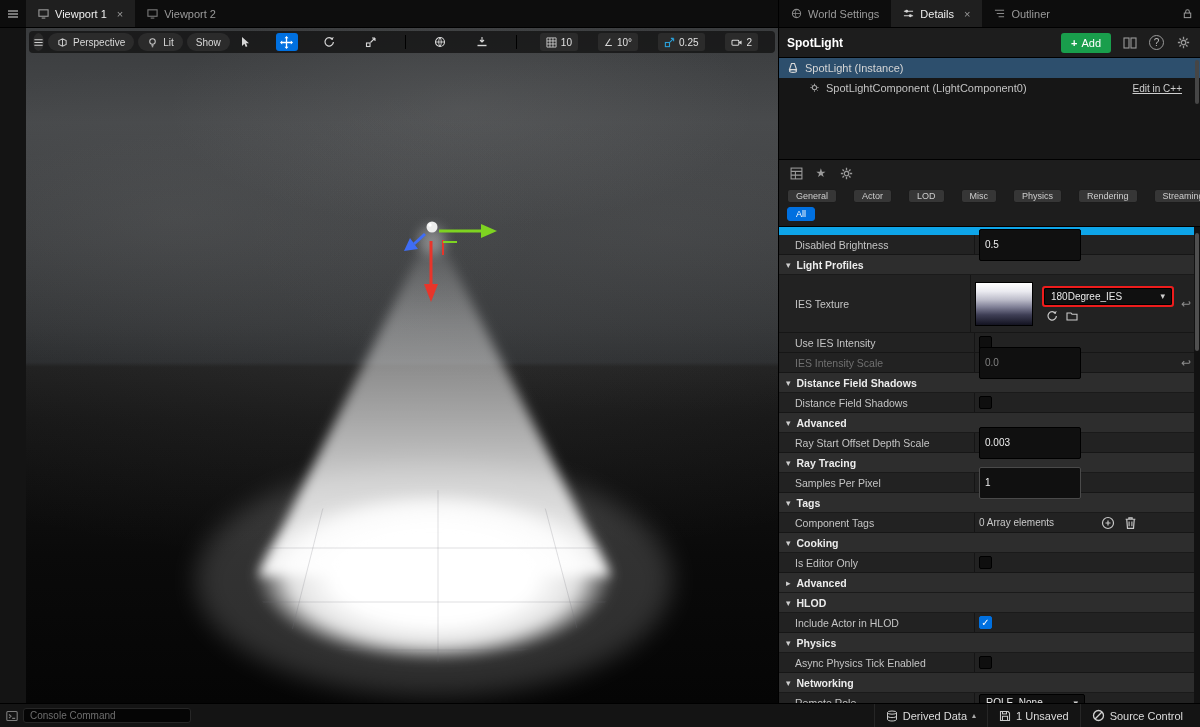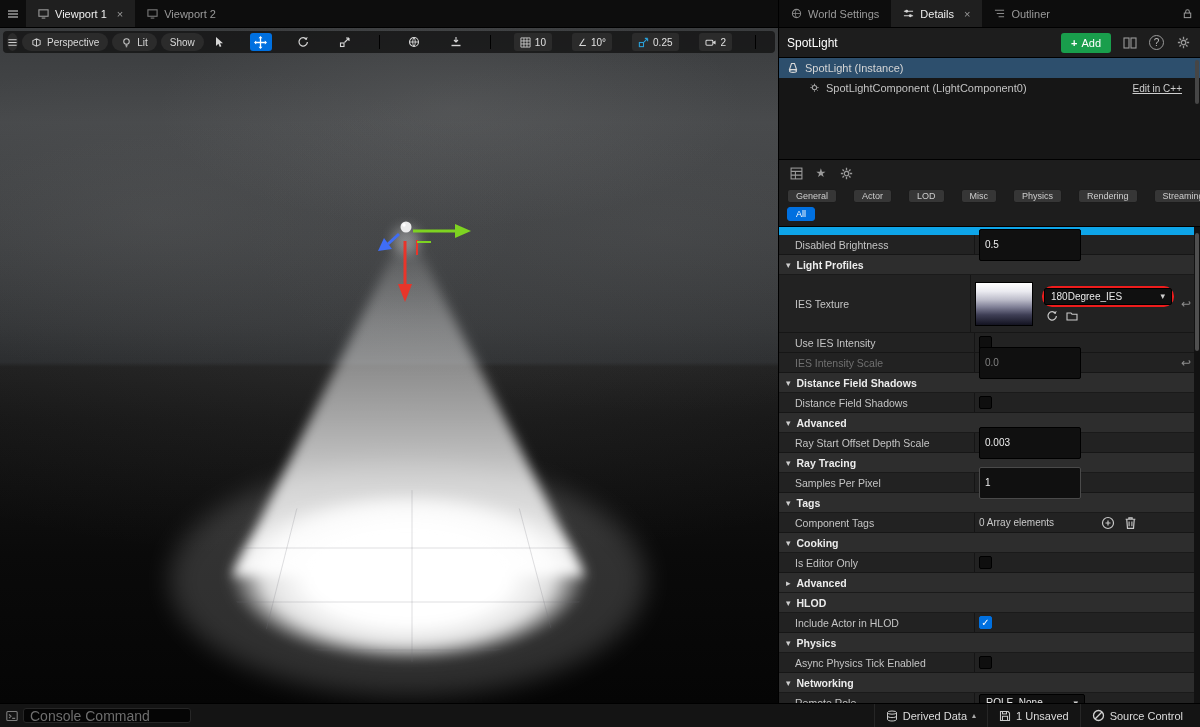--- a/index.html
+++ b/index.html
@@ -16,40 +16,41 @@
 
   
   .viewport-pane { width:778px; display:flex; flex-direction:column; background:#141414; }
   .scene { flex:1; position:relative; overflow:hidden;
     background:
       radial-gradient(ellipse 420px 170px at 58% 12%, rgba(150,150,150,0.16), transparent 70%),
       radial-gradient(ellipse 520px 220px at 20% 28%, rgba(130,130,130,0.14), transparent 70%),
       radial-gradient(ellipse 600px 260px at 85% 30%, rgba(120,120,120,0.12), transparent 70%),
       radial-gradient(ellipse 900px 300px at 50% 46%, rgba(160,160,160,0.10), transparent 75%),
       linear-gradient(to bottom,#3a3c3e 0%,#46484a 14%,#3a3c3e 32%,#2f3133 44%,#27292b 49.5%,#1c1c1c 50.2%,#141414 58%,#0a0a0a 78%,#050505 100%);
+    margin-left: 26px;
   }
   .scene-svg { position:absolute; left:0; top:0; }
 
   .vp-toolbar { position:absolute; left:3px; right:3px; top:3px; height:22px; z-index:5;
     display:flex; align-items:center; gap:4px; padding:0 4px;
     background:rgba(18,18,18,0.78); border-radius:4px; }
   .vbtn { height:18px; display:flex; align-items:center; gap:5px; padding:0 9px;
     background:#2b2b2b; border-radius:9px; color:#d9d9d9; font-size:10px; }
   .vbtn.round { width:20px; padding:0; justify-content:center; border-radius:50%; }
   .tools { margin-left:auto; display:flex; align-items:center; gap:20px; }
   .tool { width:22px; height:18px; display:flex; align-items:center; justify-content:center; border-radius:3px; }
   .tool.selected { background:#0070e0; }
   .vsep { width:1px; height:14px; background:#000; margin:0 3px; }
   .snap { display:flex; align-items:center; gap:4px; height:18px; padding:0 6px;
     background:#2b2b2b; border-radius:3px; font-size:10px; color:#e0e0e0; }
 
   
   .details-pane { width:422px; display:flex; flex-direction:column; background:#1d1d1d; border-left:1px solid #000; }
   .dp-header { height:30px; display:flex; align-items:center; gap:8px; padding:0 8px; background:#1d1d1d; border-bottom:1px solid #000; }
-  .dp-title { font-weight:normal; color:#ffffff; font-size:12px; }
+  .dp-title { font-weight:bold; color:#ffffff; font-size:12px; }
   .dp-right { margin-left:auto; display:flex; align-items:center; gap:10px; }
   .add-btn { height:20px; display:flex; align-items:center; gap:4px; padding:0 10px;
     background:#199e4c; border-radius:3px; color:#fff; font-size:11px; }
   .add-btn .plus { font-weight:bold; }
   .icon-btn { display:flex; align-items:center; justify-content:center; width:18px; height:18px; }
   .help-circle { width:15px; height:15px; border:1px solid #9a9a9a; border-radius:50%;
     display:flex; align-items:center; justify-content:center; color:#bbb; font-size:10px; }
 
   .comp-box { height:102px; background:#161616; border-bottom:1px solid #000; position:relative; overflow:hidden; }
   .comp-row { height:20px; display:flex; align-items:center; gap:6px; padding:0 8px; color:#d6d6d6; font-size:11px; }
@@ -90,33 +91,33 @@
   .checkbox.checked .chk { display:block; }
   .reset { position:absolute; right:9px; top:50%; transform:translateY(-50%); color:#8d8d8d; font-size:12px; }
   .dropdown { display:flex; align-items:center; justify-content:space-between; gap:4px;
     background:#101010; border:1px solid #000; border-radius:2px; height:17px; padding:0 6px;
     color:#e8e8e8; font-size:10px; }
   .dd-caret { color:#cfcfcf; font-size:9px; }
   .ies-value { align-items:center; }
   .ies-thumb { width:58px; height:44px; border:1px solid #000;
     background:linear-gradient(to bottom,#ffffff 0%,#eaeaf0 20%,#bcbcca 40%,#7d7d94 58%,#3e3e55 76%,#131320 100%); }
   .ies-col { display:flex; flex-direction:column; gap:3px; margin-left:4px; }
-  .red-annot { border:2px solid #ee1c1c; border-radius:10px; }
+  .red-annot { border:2px solid #ee1c1c; border-radius:3px; }
   .ies-dd { width:128px; }
   .ies-btns { display:flex; gap:8px; padding-left:4px; }
   .tags-value { color:#c9c9c9; font-size:10px; }
   .tag-icons { display:flex; gap:9px; margin-left:42px; }
   .prop-scrollbar { position:absolute; right:0; top:0; bottom:0; width:6px; background:#121212; }
   .prop-thumb { position:absolute; right:1px; top:6px; width:4px; height:118px; background:#4f4f4f; border-radius:2px; }
 
   
   .statusbar { height:24px; background:#141414; border-top:1px solid #000; display:flex; align-items:center; padding:0 6px; }
   .console { display:flex; align-items:center; gap:5px; }
   .console input { width:168px; height:15px; background:#050505; border:1px solid #262626; border-radius:3px;
-    color:#ccc; font-size:14px; padding:0 6px; outline:none; }
+    color:#ccc; font-size:10px; padding:0 6px; outline:none; }
   .console input::placeholder { color:#6e6e6e; }
   .status-right { margin-left:auto; display:flex; align-items:center; height:100%; }
   .status-item { display:flex; align-items:center; gap:5px; padding:0 11px; height:100%;
     border-left:1px solid #262626; color:#dcdcdc; font-size:11px; }
   .caret-up { font-size:8px; color:#aaa; }
 </style>
 </head>
 <body>
 
 <div class="main">

